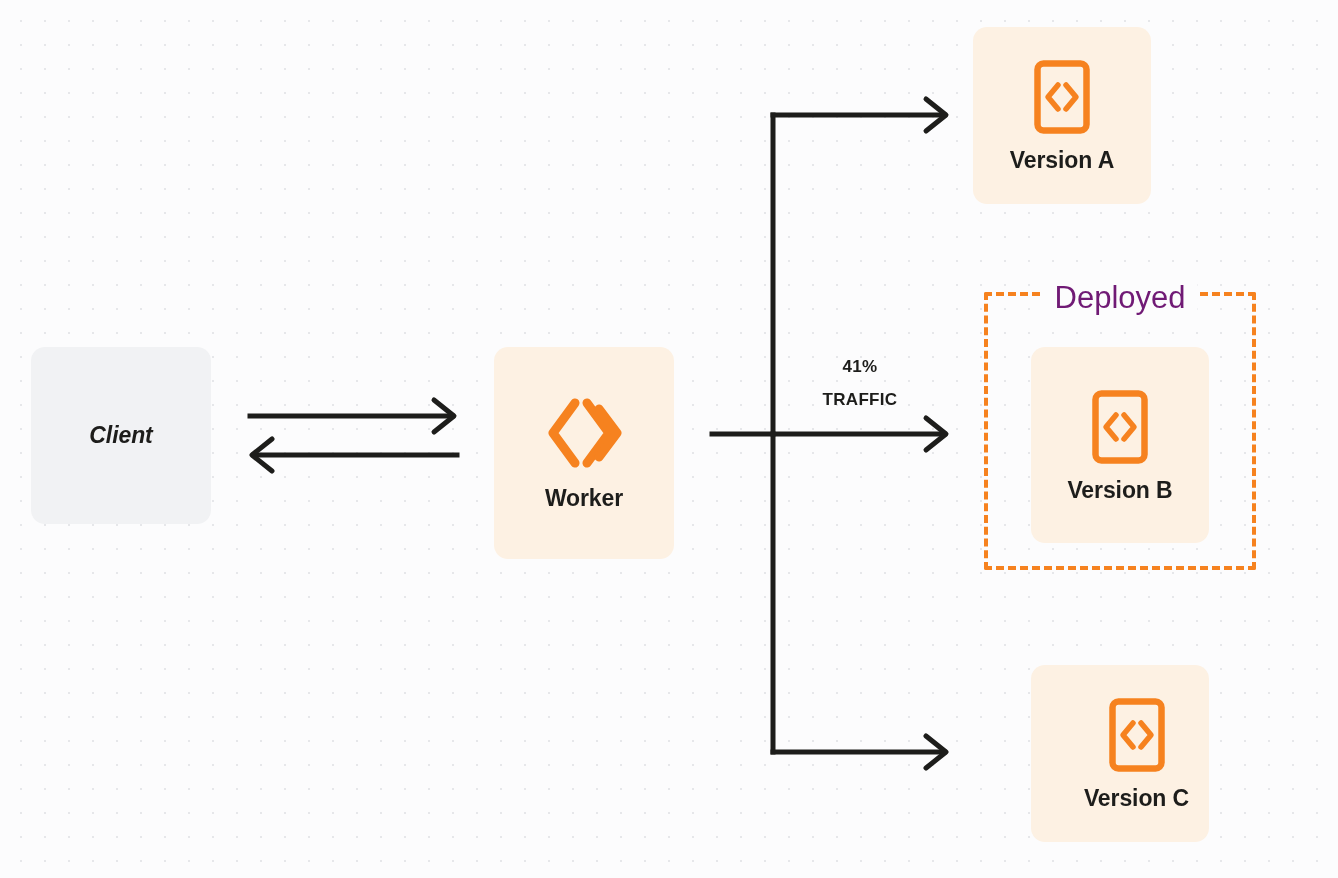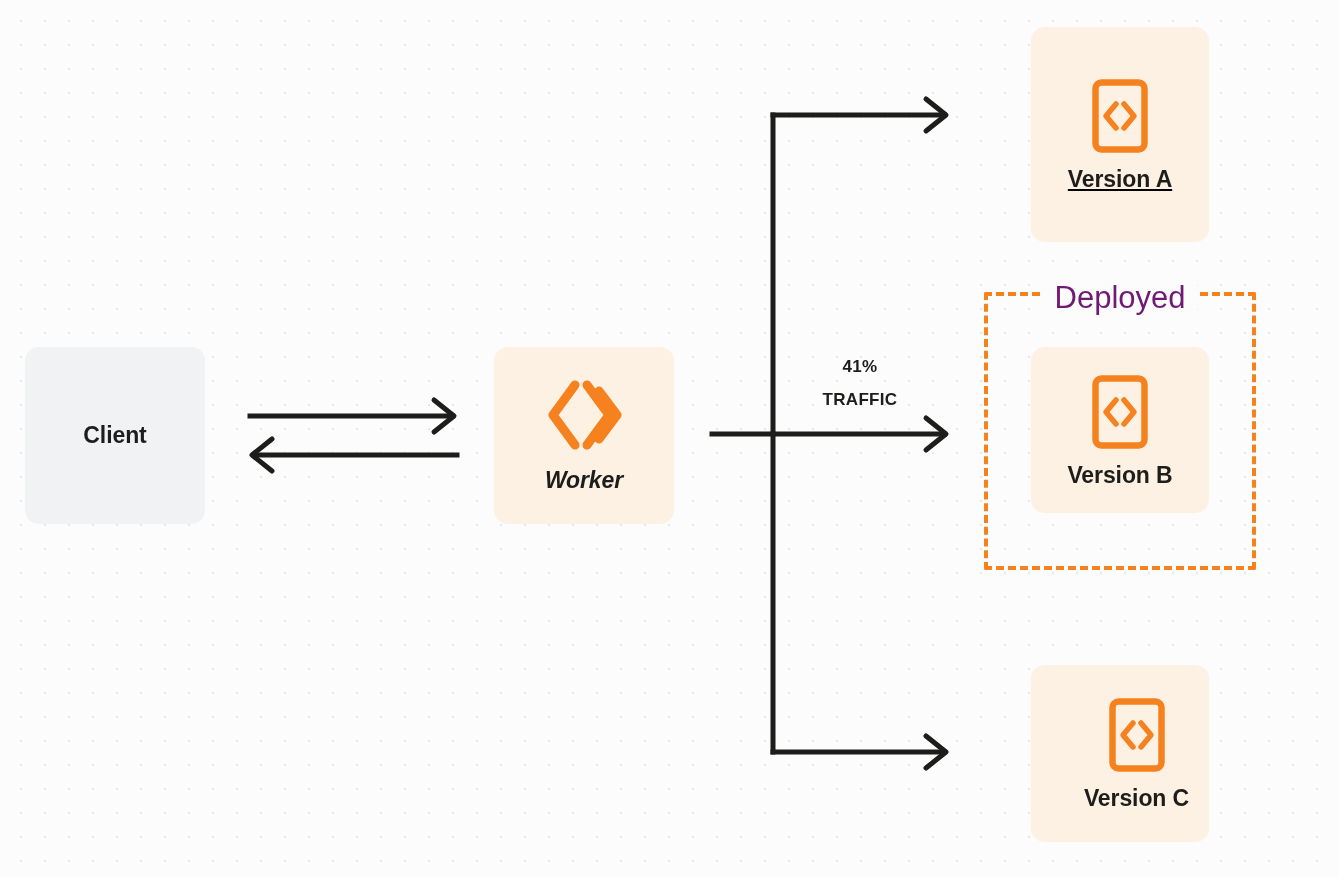--- a/index.html
+++ b/index.html
@@ -39,47 +39,46 @@
   .node {
     position: absolute;
     box-sizing: border-box;
     border-radius: 14px;
     display: flex;
     flex-direction: column;
     align-items: center;
     justify-content: center;
   }
   .node-client {
-    left: 25px;
+    left: 31px;
     top: 347px;
     width: 180px;
     height: 177px;
     background: #f1f2f4;
+    font-style: italic;
   }
   .node-worker {
     left: 494px;
     top: 347px;
     width: 180px;
-    height: 177px;
-    background: #fdf1e3;
-    font-style: italic;
+    height: 212px;
+    background: #fdf1e3;
   }
   .node-ver-a {
-    left: 1031px;
+    left: 973px;
     top: 27px;
     width: 178px;
-    height: 215px;
-    background: #fdf1e3;
-    text-decoration: underline;
+    height: 177px;
+    background: #fdf1e3;
   }
   .node-ver-b {
     left: 1031px;
     top: 347px;
     width: 178px;
-    height: 166px;
+    height: 196px;
     background: #fdf1e3;
   }
   .node-ver-c {
     left: 1031px;
     top: 665px;
     width: 178px;
     height: 177px;
     background: #fdf1e3;
     padding-left: 33px;
   }

